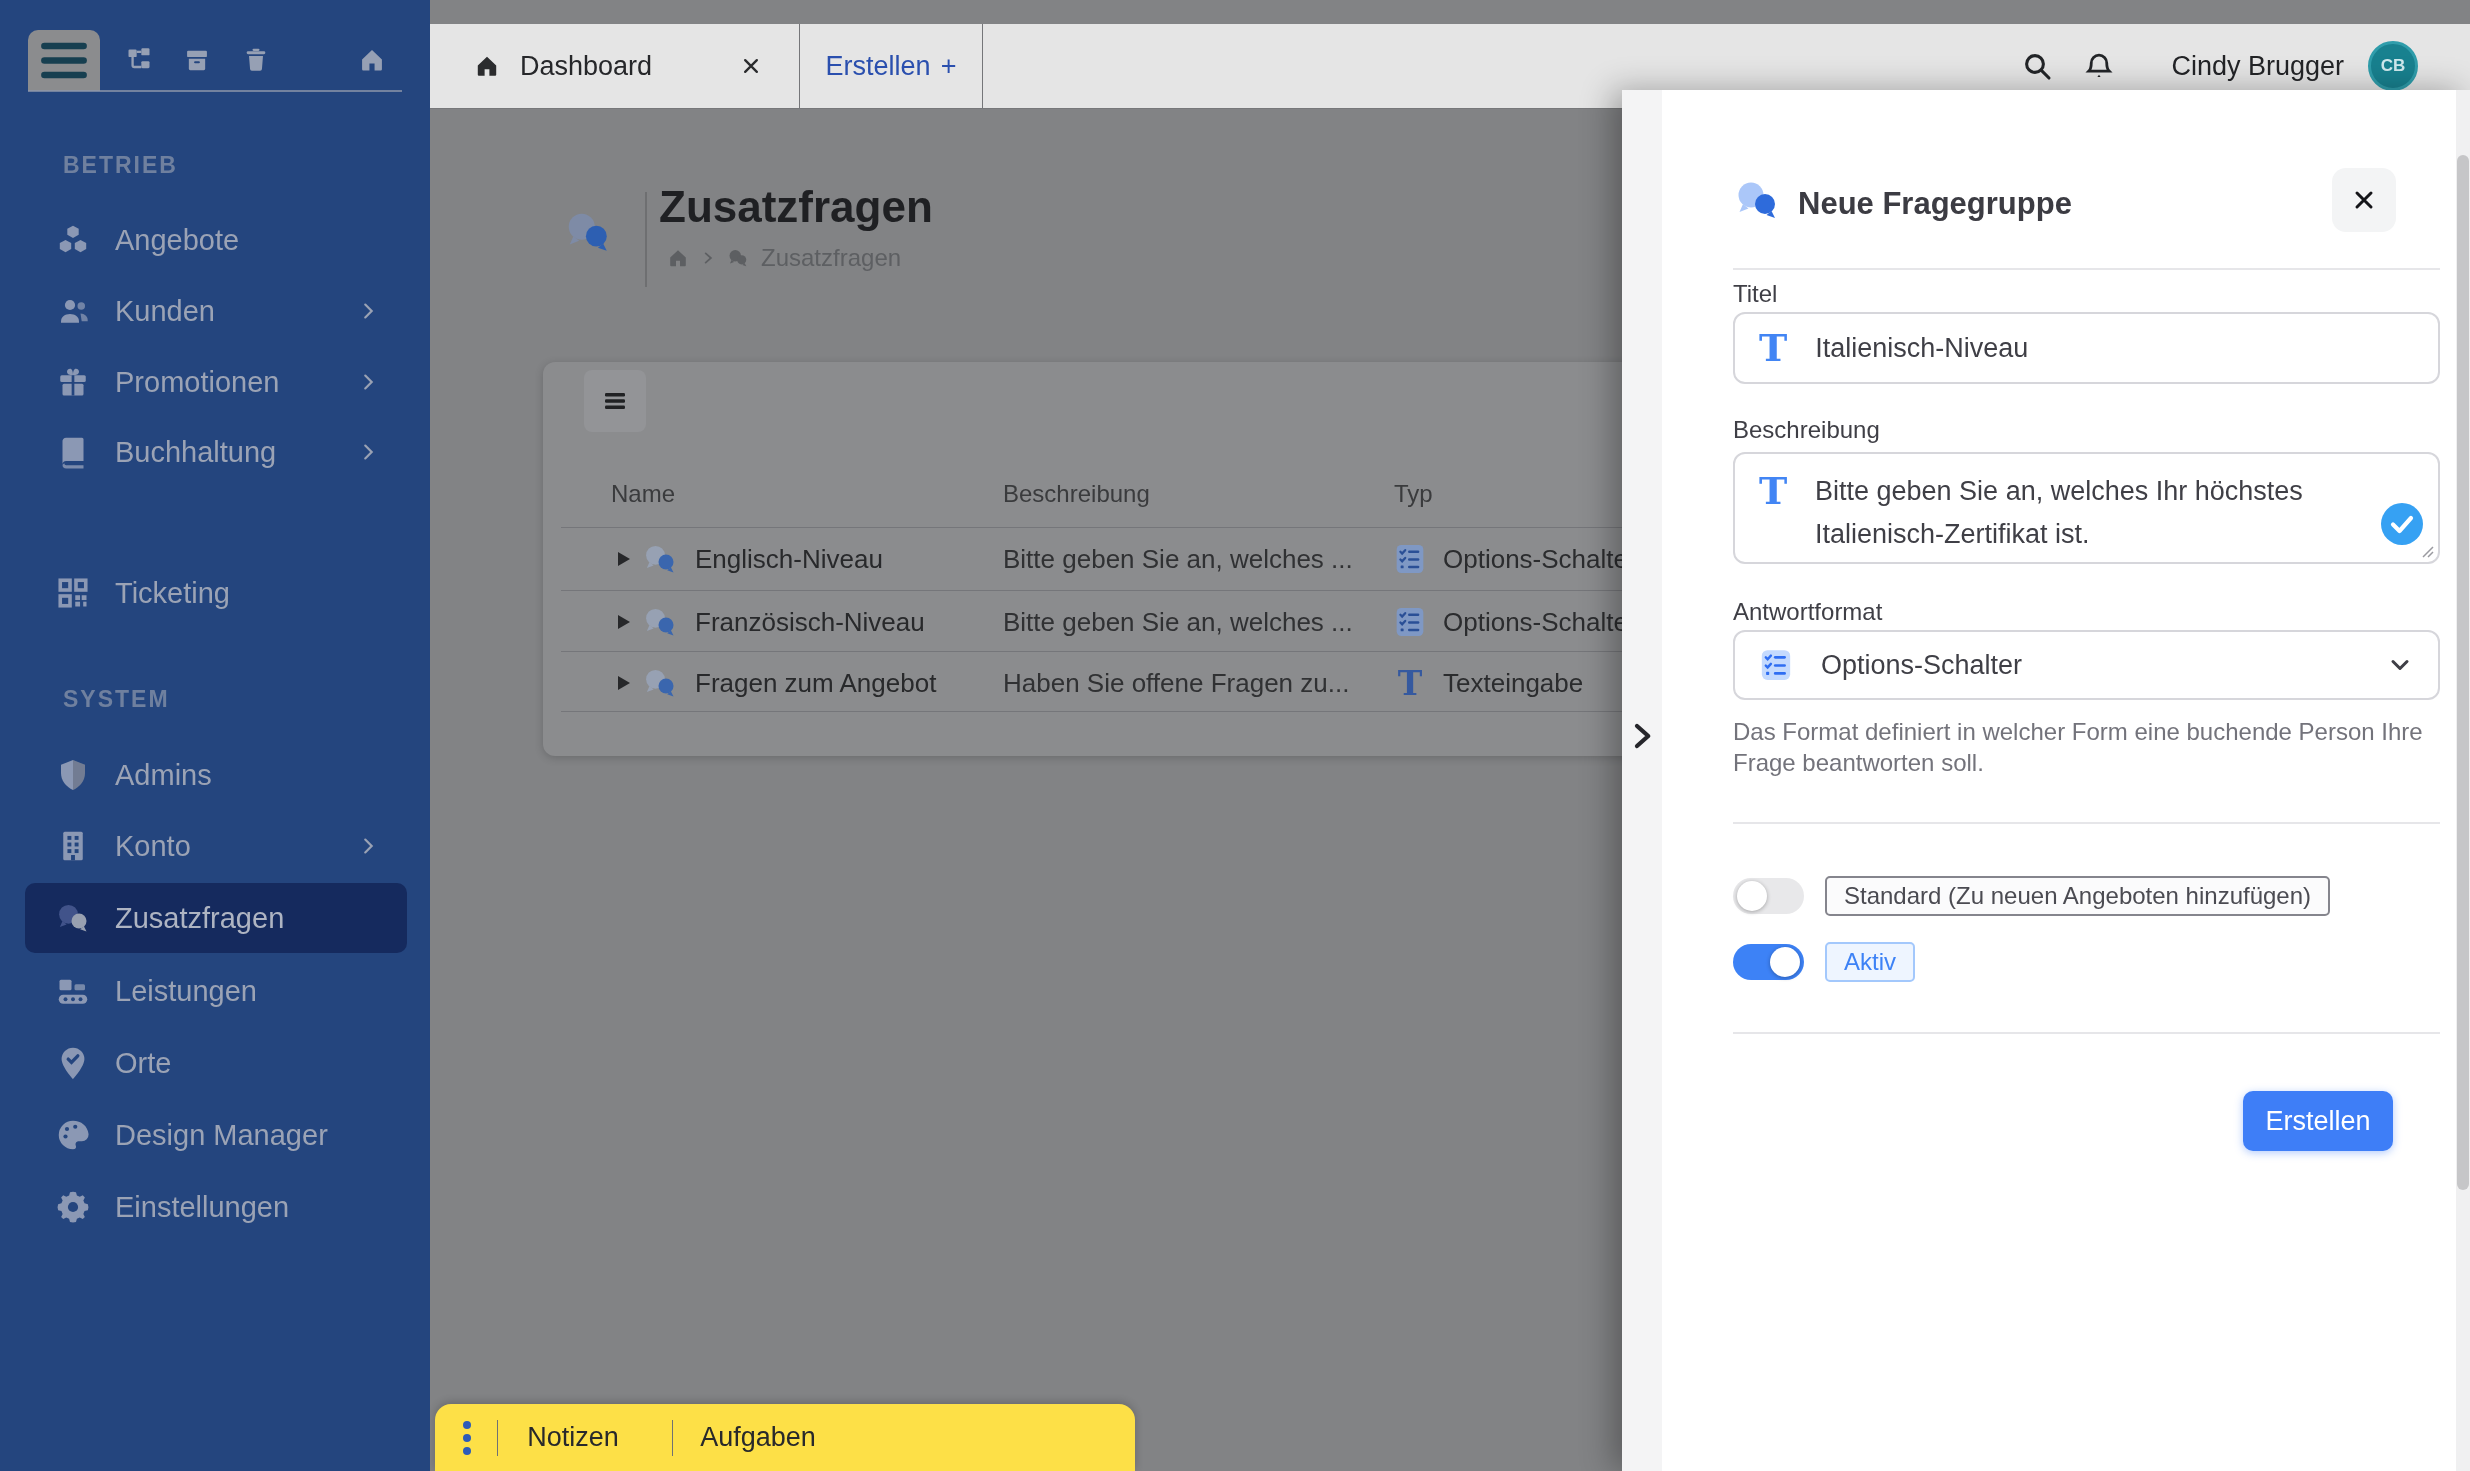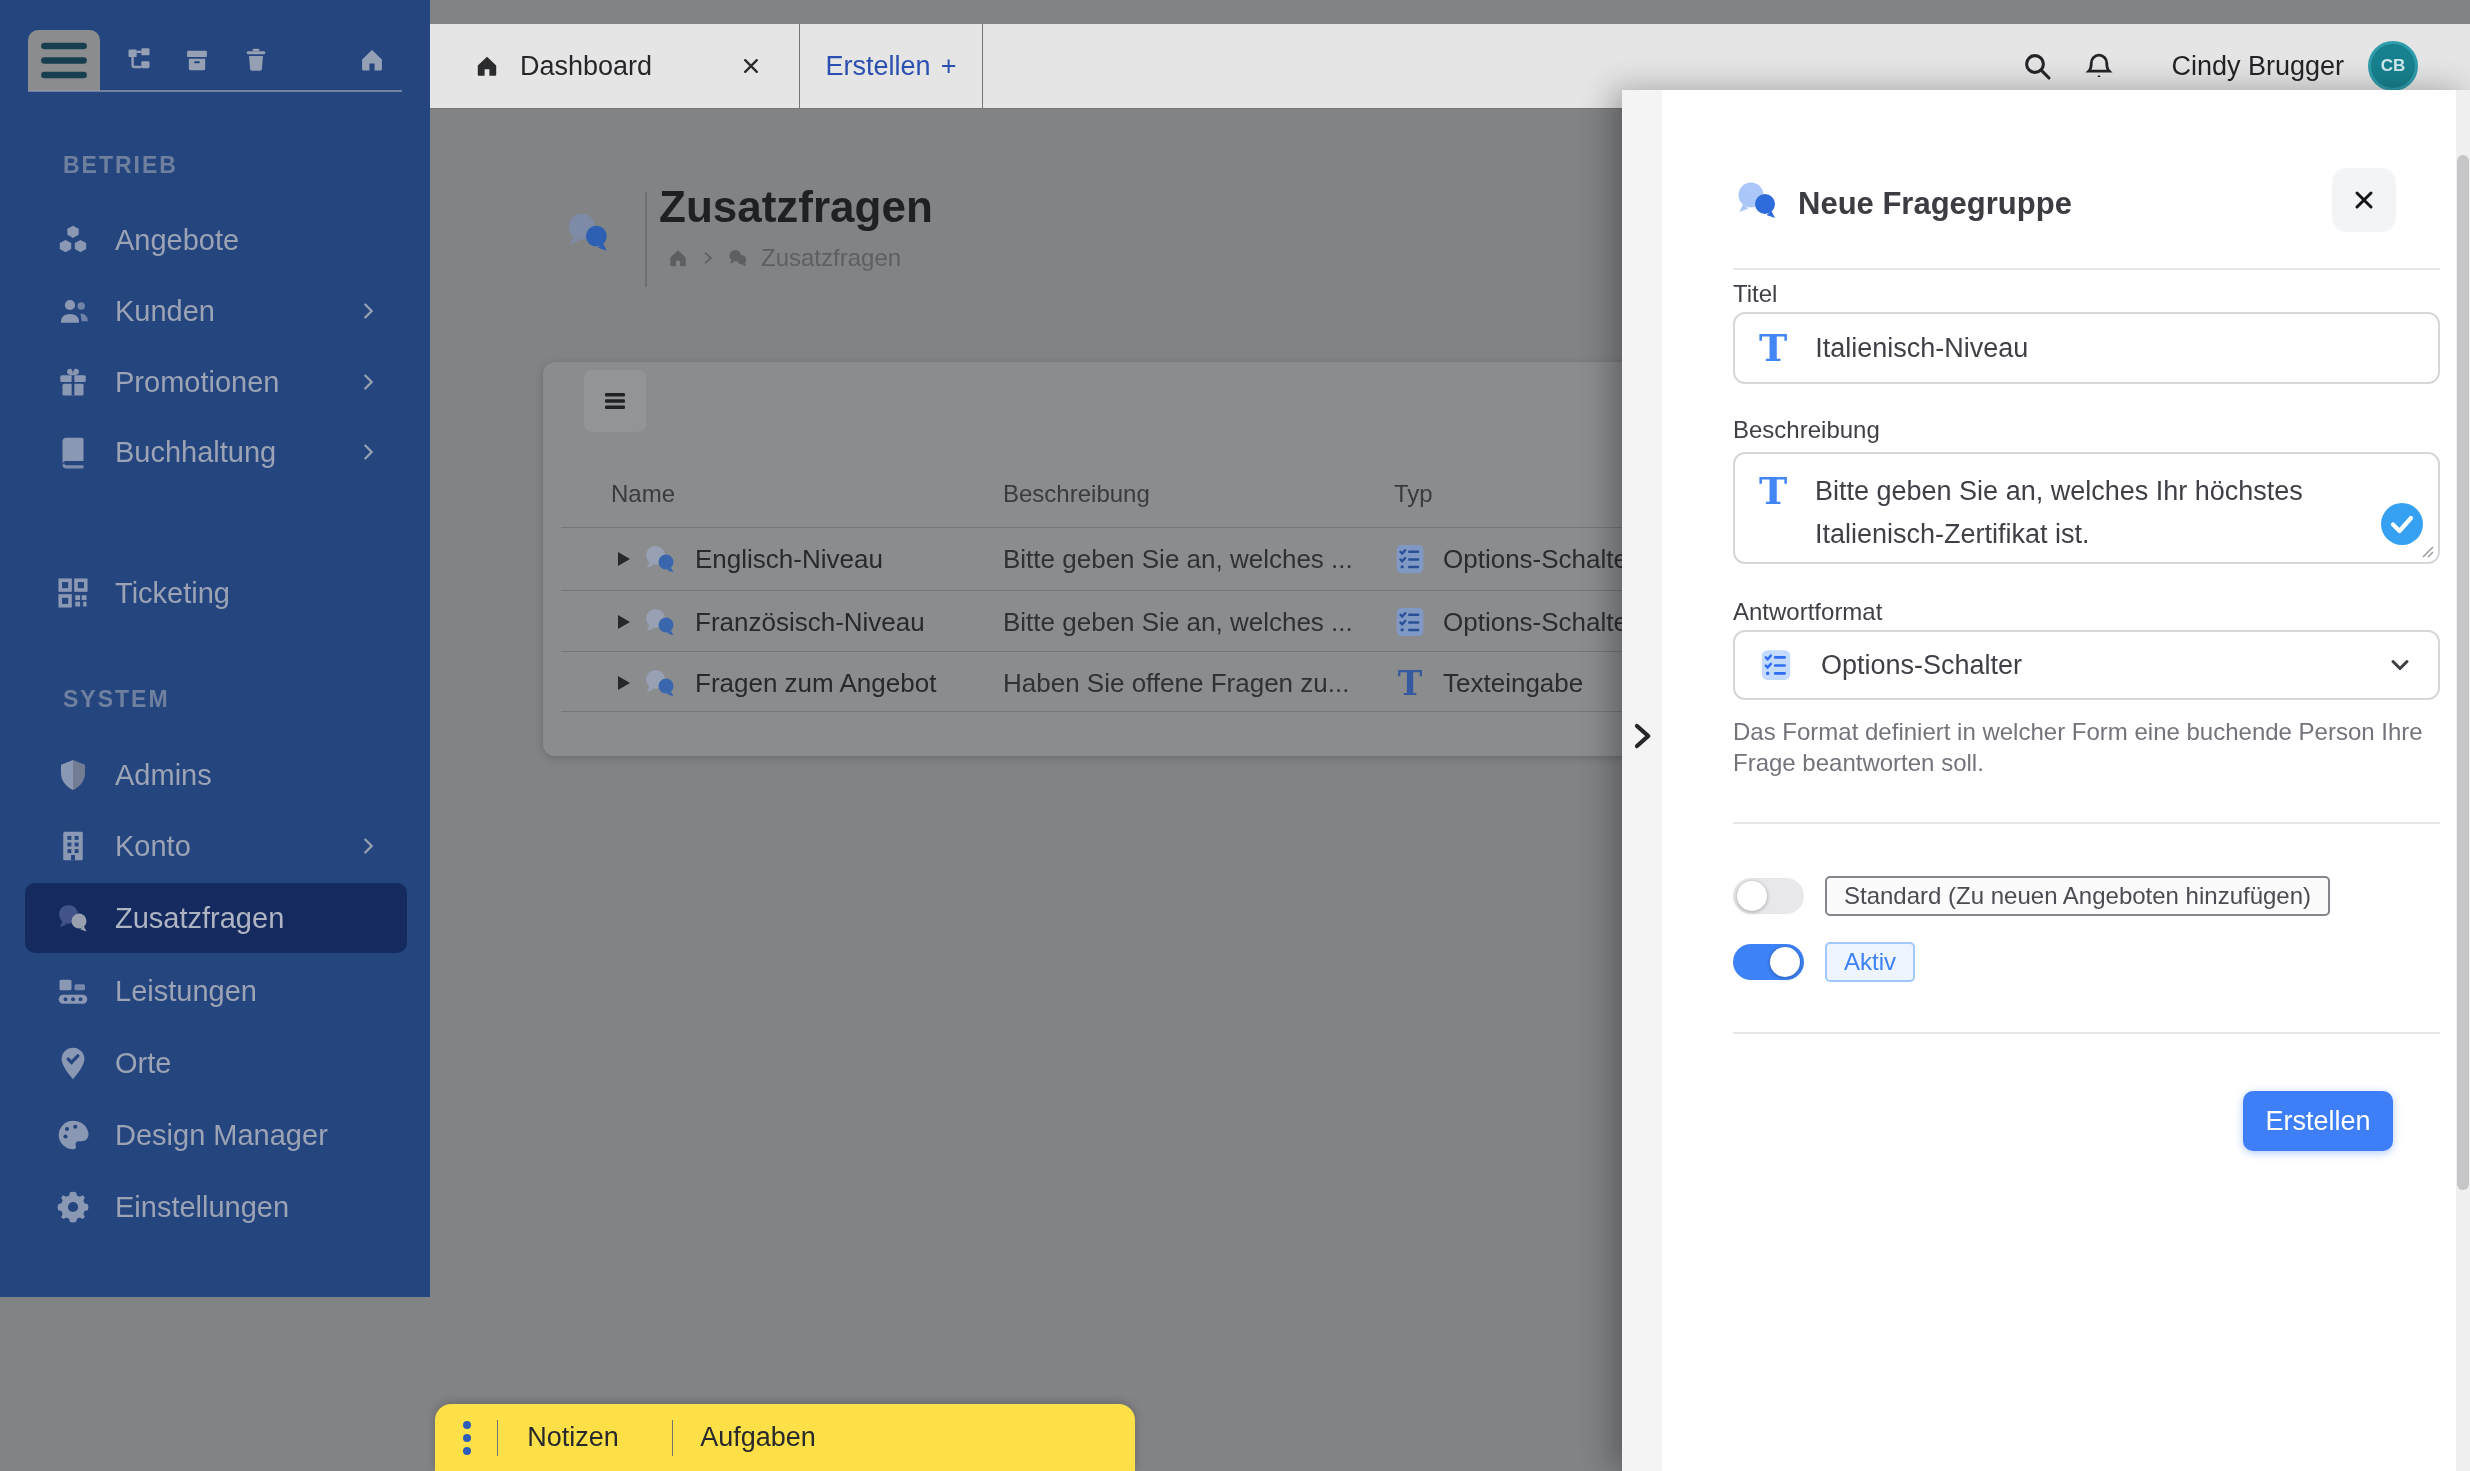--- a/index.html
+++ b/index.html
@@ -1,21 +1,21 @@
 <!DOCTYPE html>
 <html><head>
 <meta charset="utf-8">
 <style>
   * { margin:0; padding:0; box-sizing:border-box; }
   html,body { width:2470px; height:1471px; overflow:hidden; background:#828385;
               font-family:"Liberation Sans", sans-serif; }
   .app { position:relative; width:2470px; height:1471px; overflow:hidden; }
 
   
-  .sidebar { position:absolute; left:0; top:0; width:430px; height:1297px; background:#24457e; z-index:3; }
+  .sidebar { position:absolute; left:0; top:0; width:430px; height:1471px; background:#24457e; z-index:3; }
   .side-top { position:absolute; left:0; top:0; width:430px; height:92px; }
   .side-tab-active { position:absolute; left:28px; top:30px; width:72px; height:61px; background:#8b8c8e; border-radius:10px 10px 0 0; display:flex; align-items:center; justify-content:center; }
   .side-ic { position:absolute; top:46px; width:28px; height:28px; color:#96a0b4; }
   .side-ic svg, .side-tab-active svg { width:100%; height:100%; display:block; }
   .side-divider { position:absolute; left:28px; top:90px; width:374px; height:2px; background:#8e97ab; opacity:.75; }
 
   .sec-label { position:absolute; left:63px; font-size:23px; font-weight:bold; letter-spacing:2px; color:#6f809f; }
   .nav-item { position:absolute; left:25px; width:382px; height:70px; display:flex; align-items:center; cursor:pointer; }
   .nav-item.selected { background:#152a5e; border-radius:10px; }
   .nav-ic { width:36px; height:36px; margin-left:30px; color:#8b98b4; flex:none; }

